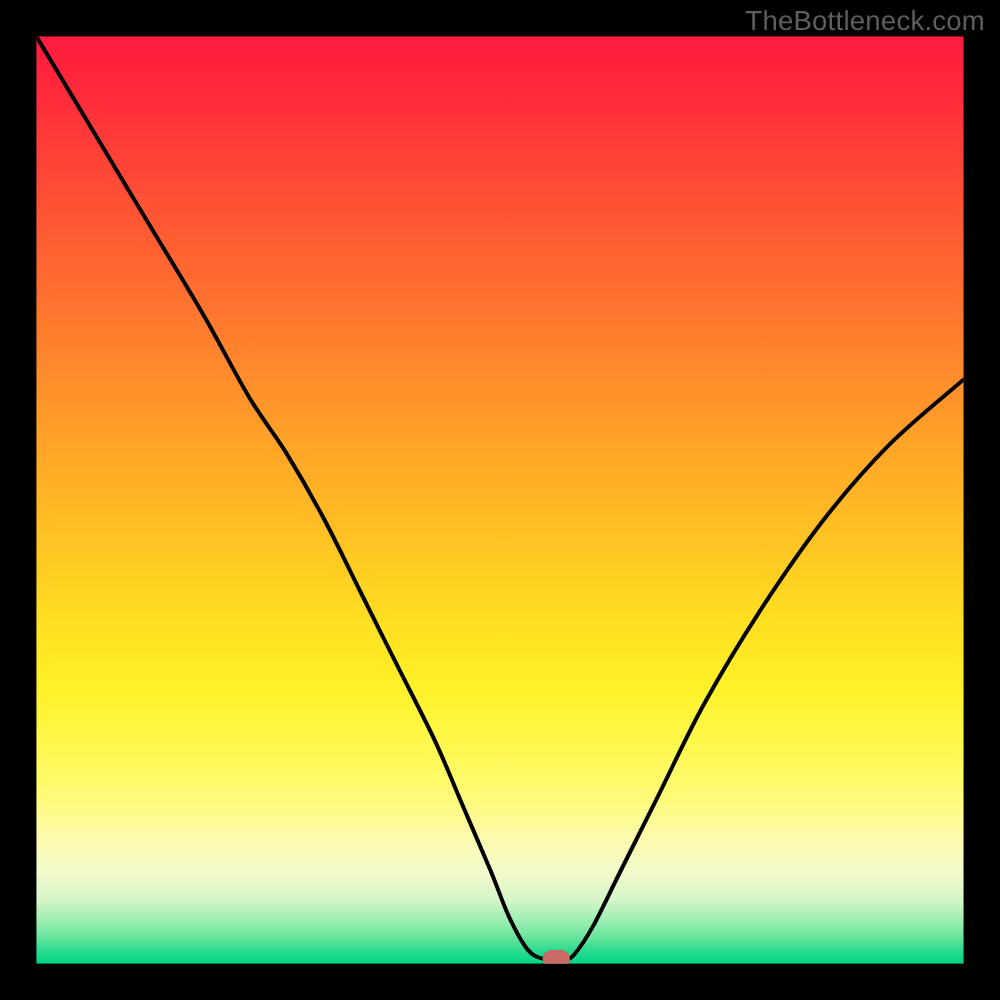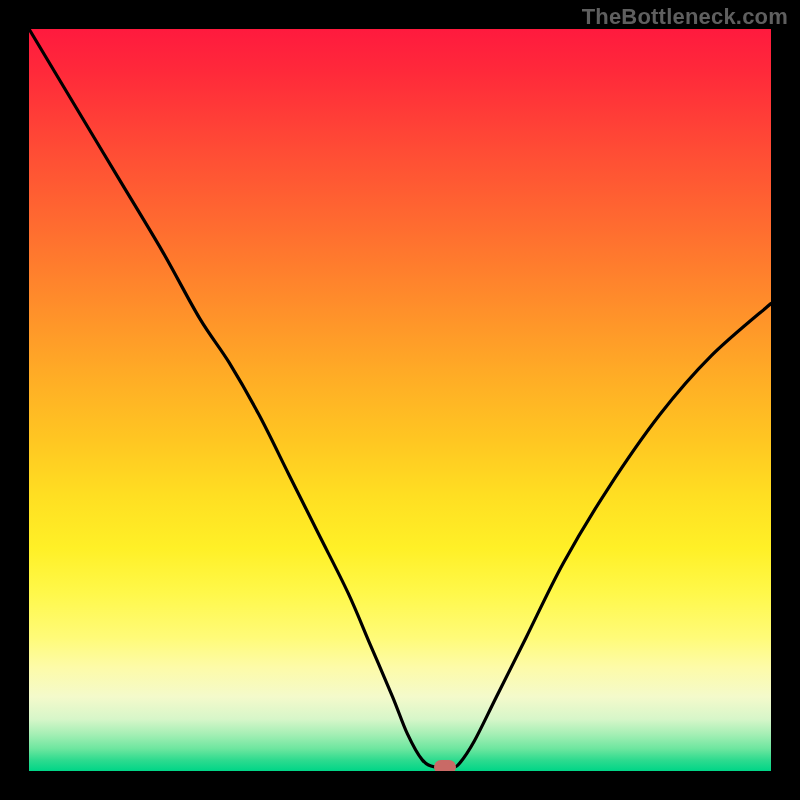--- a/index.html
+++ b/index.html
@@ -16,21 +16,21 @@
     width: 800px;
     height: 800px;
     background: #000000;
   }
   .attribution {
     position: absolute;
     top: 4px;
     right: 12px;
     color: #5f5f5f;
     font-size: 22px;
-    font-weight: 700;
+    font-weight: 400;
     letter-spacing: 0.2px;
     white-space: nowrap;
     text-align: left;
   }
   .plot-area {
     position: absolute;
     left: 29px;
     top: 29px;
     width: 742px;
     height: 742px;

